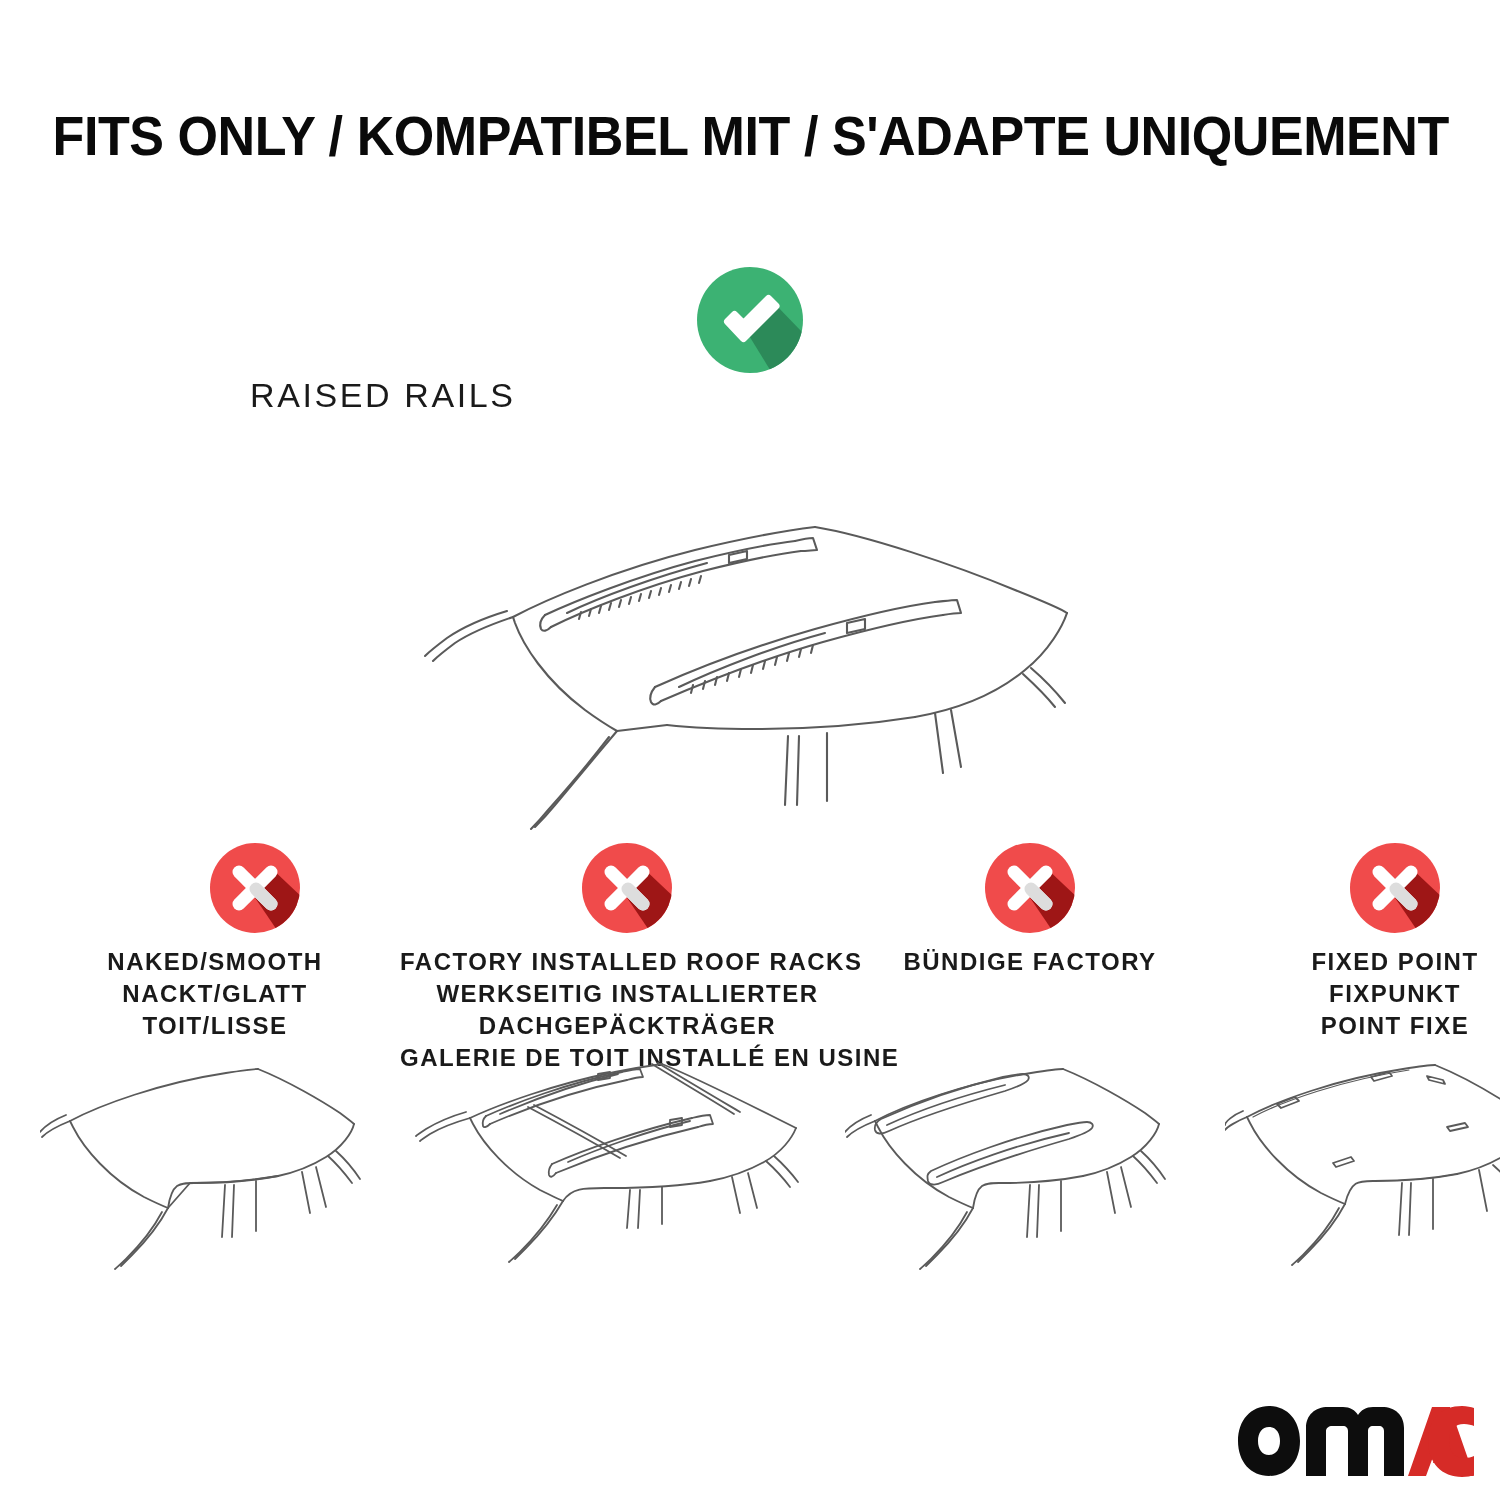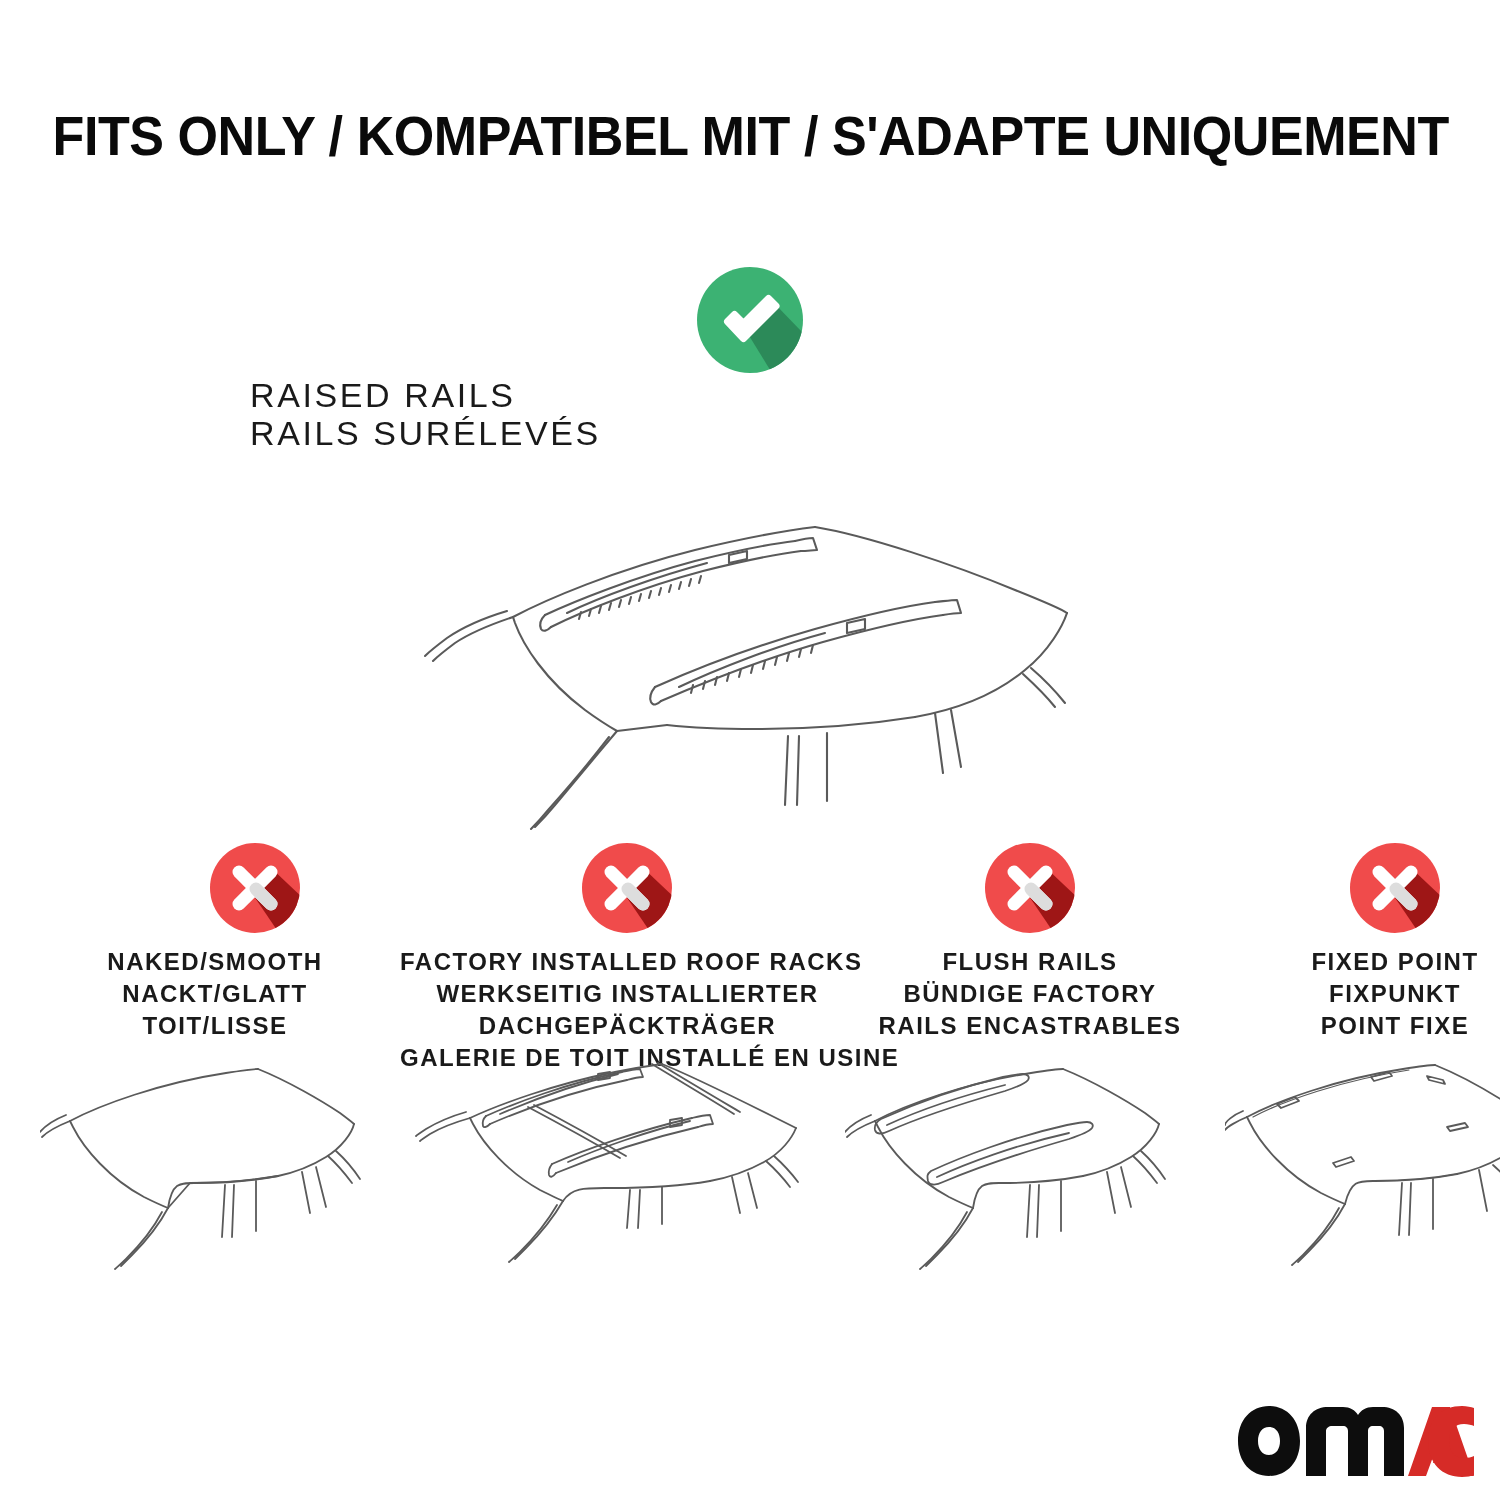--- a/index.html
+++ b/index.html
@@ -122,21 +122,20 @@
     <circle cx="56" cy="56" r="53" fill="#3cb273"></circle>
     <g clip-path="url(#okclip)">
       <path d="M46 57 L78 109 L112 109 L112 72 L79 38 Z" fill="#2c8a59"></path>
     </g>
     <path d="M33.5 57.5 L40.5 50.5 L49.5 59.5 L74.5 34.5 L82 42 L49.5 74.5 Z" fill="#ffffff" stroke="#ffffff" stroke-width="7" stroke-linejoin="round" stroke-linecap="round"></path>
   </svg>
 </div>
 
 <div id="ok-caption">
   <div class="caption cap-line">RAISED RAILS</div>
-  <div class="caption cap-line">RAILS SURÉLEVÉS</div>
 </div>
 
 <div id="ok-illustration">
   <svg viewBox="0 0 710 330" xmlns="http://www.w3.org/2000/svg">
     <g fill="none" stroke="#5a5a5a" stroke-width="2.1" stroke-linecap="round" stroke-linejoin="round">
 
       <path d="M118 112 C150 95 220 65 300 45 C350 33 395 25 420 22"></path>
       <path d="M420 22 C470 30 560 60 620 85 C650 97 665 103 672 108"></path>
       <path d="M118 112 L120 118 C128 140 150 175 190 205 C205 216 215 222 222 226"></path>
       <path d="M672 108 C668 120 655 145 630 165 C600 190 560 205 520 212"></path>
@@ -319,23 +318,21 @@
         <path d="M40 46 L74 96 L96 96 L96 58 L62 26 Z" fill="#9e1616"></path>
       </g>
       <g stroke-linecap="round" stroke-width="13">
         <line x1="32" y1="32" x2="64" y2="64" stroke="#ffffff"></line>
         <line x1="64" y1="32" x2="32" y2="64" stroke="#ffffff"></line>
         <line x1="49" y1="49" x2="64" y2="64" stroke="#dddddd"></line>
       </g>
     </svg>
   </div>
   <div class="col-caption">
-    <div class="cap-line">FLUSH RAILS</div>
     <div class="cap-line">BÜNDIGE FACTORY</div>
-    <div class="cap-line">RAILS ENCASTRABLES</div>
   </div>
   <div class="illo">
     <svg viewBox="0 0 370 220" xmlns="http://www.w3.org/2000/svg">
       <g fill="none" stroke="#5a5a5a" stroke-width="1.8" stroke-linecap="round" stroke-linejoin="round">
         <path d="M30 66 C60 50 120 28 186 18 C205 15 214 14 218 14"></path>
         <path d="M218 14 C248 26 282 46 300 58 C308 64 312 67 314 69"></path>
         <path d="M30 66 L33 72 C44 94 70 124 104 142 C116 148 123 151 128 153"></path>
         <path d="M314 69 C312 78 302 92 286 102 C270 112 252 118 238 121"></path>
         <path d="M238 121 C212 126 180 128 156 128 C140 128 132 127 128 153"></path>
         <path d="M128 153 C118 172 102 190 92 200 C86 206 83 209 81 211"></path>

